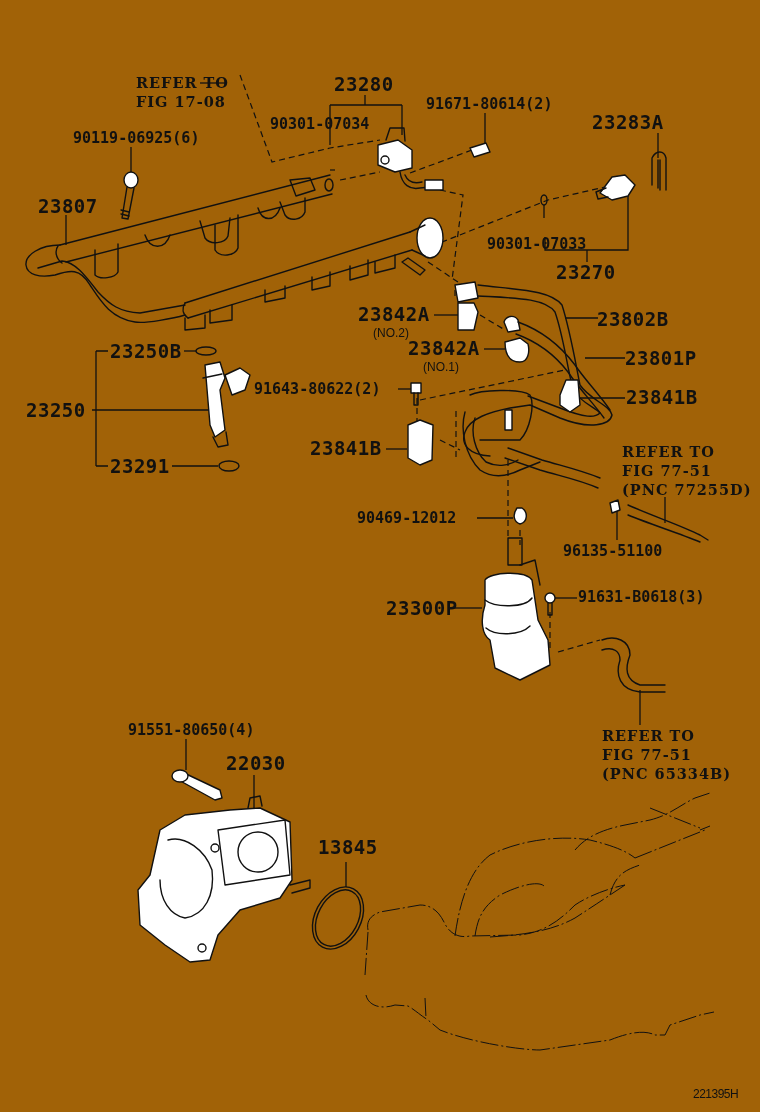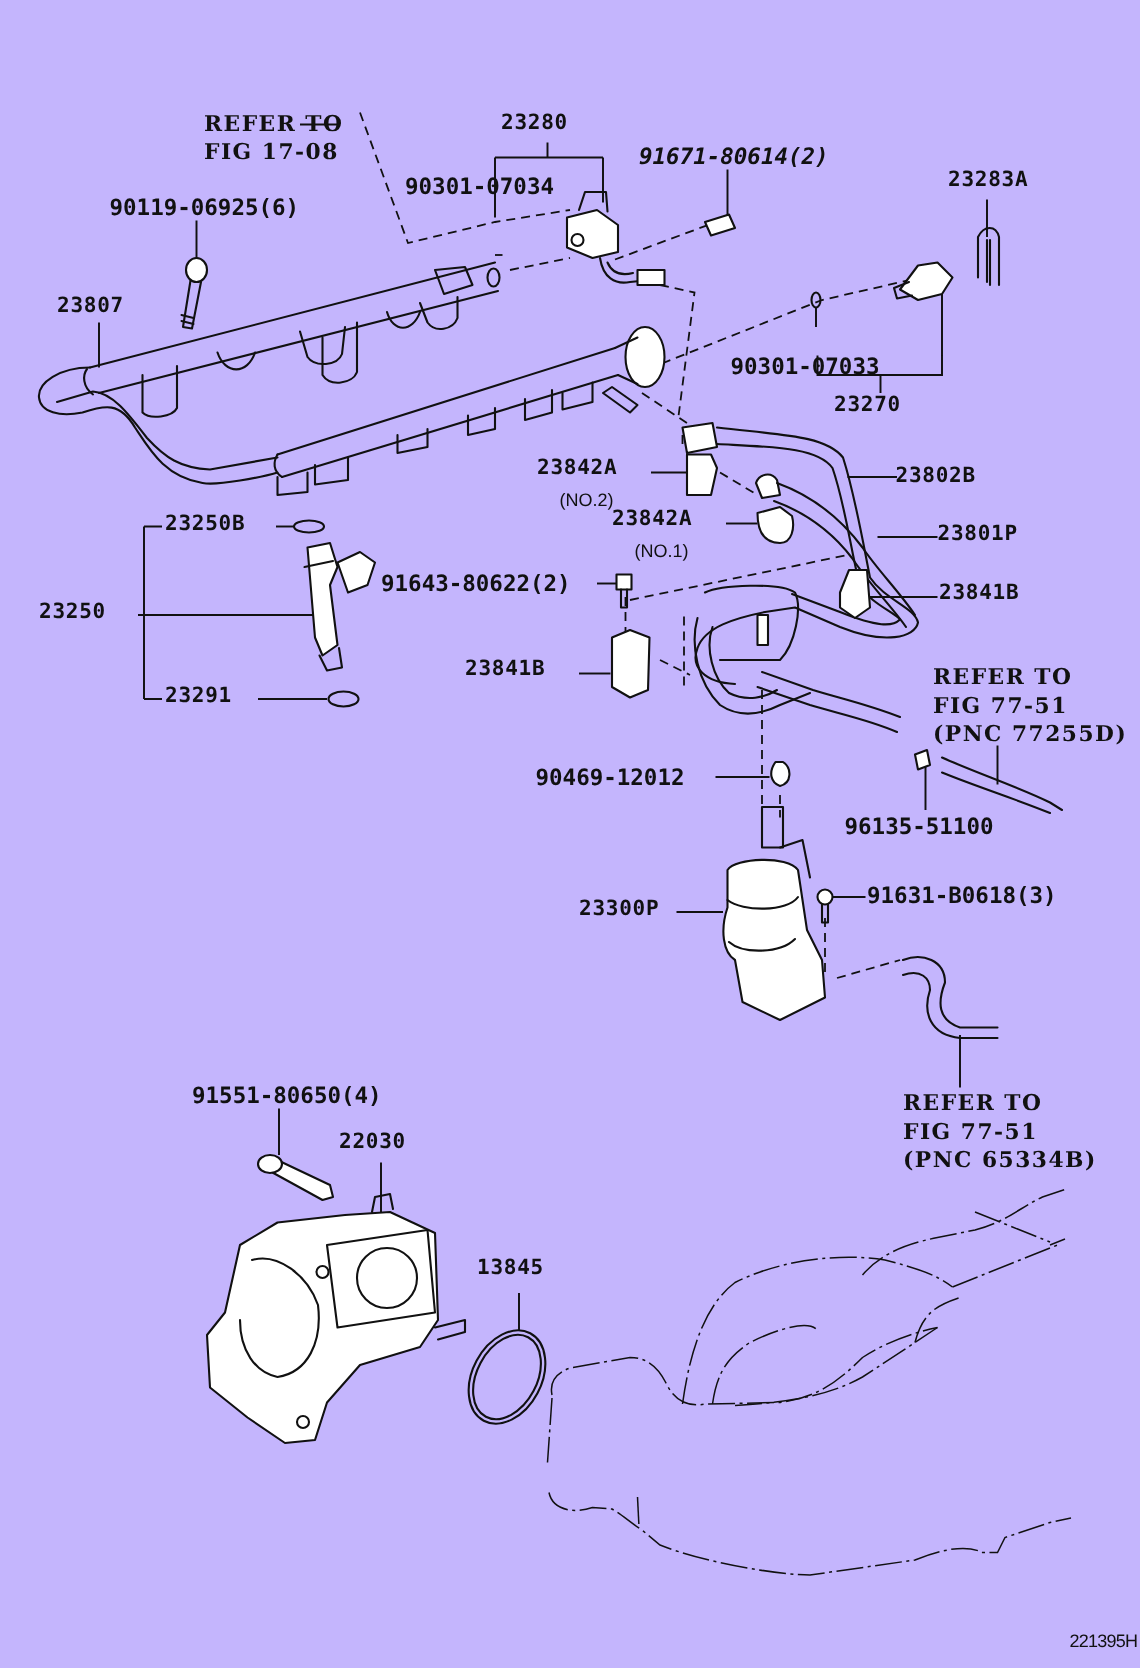--- a/index.html
+++ b/index.html
@@ -1,28 +1,28 @@
 <!DOCTYPE html>
 <html><head>
 <meta charset="utf-8">
 <style>
   html, body { margin: 0; padding: 0; background: #ffffff; }
-  #canvas { position: relative; width: 760px; height: 1112px; background: #c4b5fd; overflow: hidden; }
+  #canvas { position: relative; width: 760px; height: 1112px; background: #a16207; overflow: hidden; }
   svg.art { position: absolute; left: 0; top: 0; width: 760px; height: 1112px; }
   .art .ln { fill: none; stroke: #111; stroke-width: 1.4; stroke-linejoin: round; stroke-linecap: round; }
   .art .dash { fill: none; stroke: #111; stroke-width: 1.2; stroke-dasharray: 6 4; }
   .art .ldr { fill: none; stroke: #111; stroke-width: 1.3; }
   .art .fillw { fill: #fff; stroke: #111; stroke-width: 1.4; stroke-linejoin: round; }
   .art .chain { fill: none; stroke: #111; stroke-width: 1; stroke-dasharray: 18 3 2 3; }
   .lbl { position: absolute; font-family: "DejaVu Sans Mono", "Liberation Mono", monospace; font-weight: bold; color: #111; white-space: nowrap; line-height: 1; }
-  .big { font-size: 14px; letter-spacing: 0.5px; }
+  .big { font-size: 19px; letter-spacing: 0.5px; }
   .mid { font-size: 15px; }
   .ref { font-size: 14.5px; line-height: 19px; font-family: "DejaVu Serif", "Liberation Serif", serif; letter-spacing: 1px; }
   .sub { font-family: "Liberation Sans", sans-serif; font-weight: normal; font-size: 12px; }
-  .figid { font-family: "Liberation Sans", sans-serif; font-weight: normal; font-size: 12px; letter-spacing: -0.5px; margin-left: 20px; }
+  .figid { font-family: "Liberation Sans", sans-serif; font-weight: normal; font-size: 12px; letter-spacing: -0.5px; }
 </style>
 </head>
 <body>
 
 <div id="canvas">
 
 <svg class="art" viewBox="0 0 760 1112">
 
   <g>
 
@@ -242,22 +242,22 @@
     <path class="chain" d="M650 808 L700 828"></path>
   </g>
 </svg>
 
 <div class="lbl ref" style="left:136px;top:73px;">
   <div>REFER TO</div>
   <div>FIG 17-08</div>
 </div>
 <div class="lbl big" style="left:334px;top:75px;">23280</div>
 <div class="lbl mid" style="left:270px;top:117px;">90301-07034</div>
-<div class="lbl mid" style="left:426px;top:97px;font-style:italic;">91671-80614(2)</div>
-<div class="lbl big" style="left:632px;top:113px;">23283A</div>
+<div class="lbl mid" style="left:426px;top:97px;">91671-80614(2)</div>
+<div class="lbl big" style="left:592px;top:113px;">23283A</div>
 <div class="lbl mid" style="left:73px;top:131px;">90119-06925(6)</div>
 <div class="lbl big" style="left:38px;top:197px;">23807</div>
 <div class="lbl mid" style="left:487px;top:225px;margin-top:12px;">90301-07033</div>
 <div class="lbl big" style="left:556px;top:263px;">23270</div>
 <div class="lbl big" style="left:358px;top:305px;">23842A</div>
 <div class="lbl sub" style="left:373px;top:327px;">(NO.2)</div>
 <div class="lbl big" style="left:597px;top:310px;">23802B</div>
 <div class="lbl big" style="left:408px;top:339px;">23842A</div>
 <div class="lbl sub" style="left:423px;top:361px;">(NO.1)</div>
 <div class="lbl big" style="left:625px;top:349px;">23801P</div>

